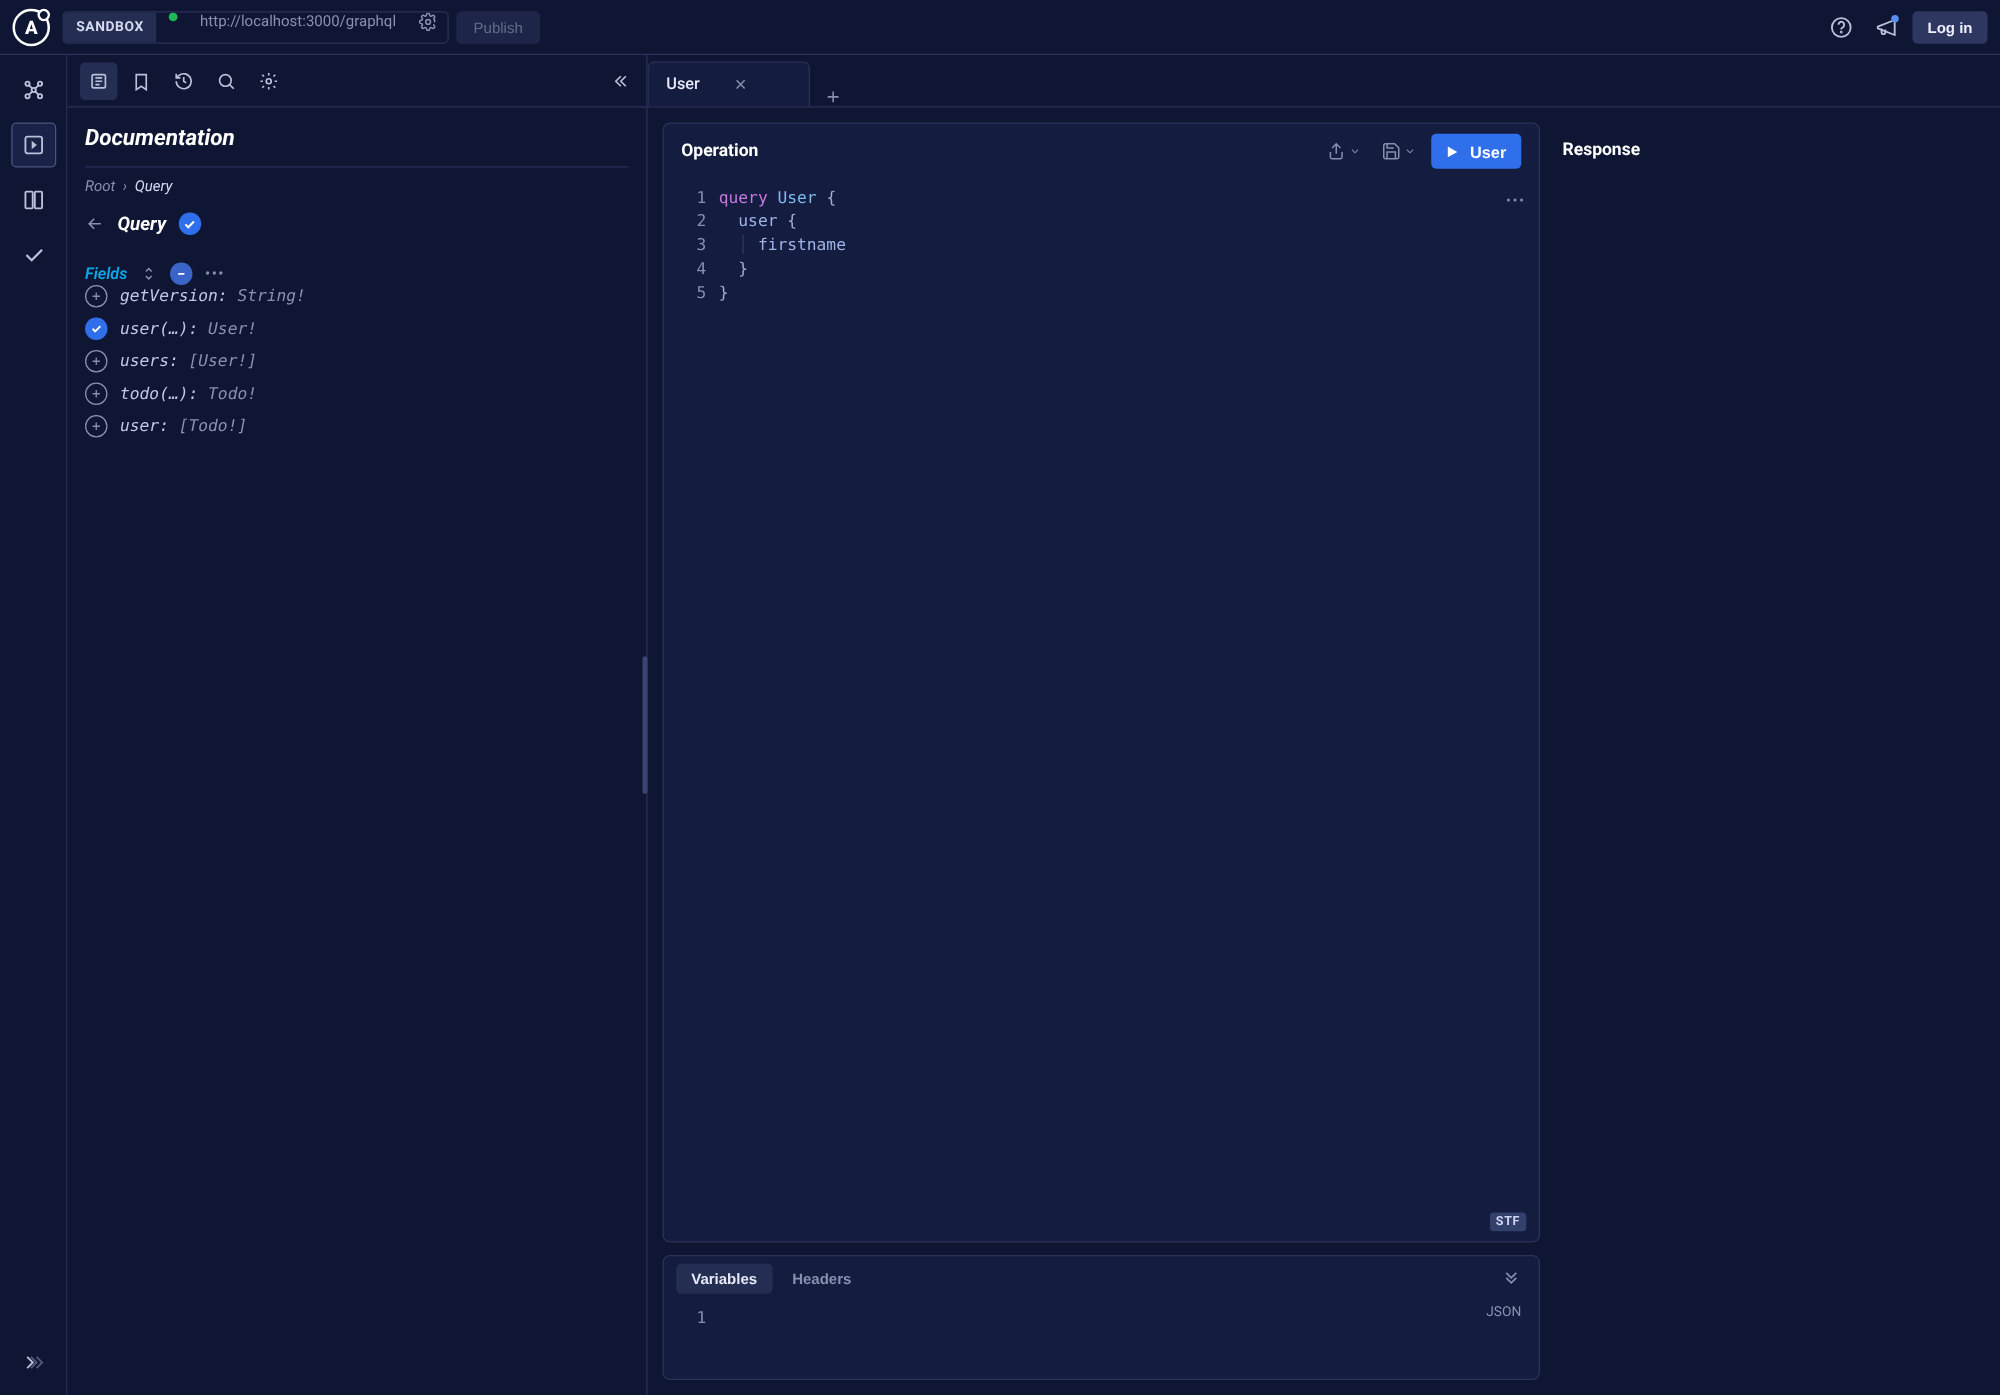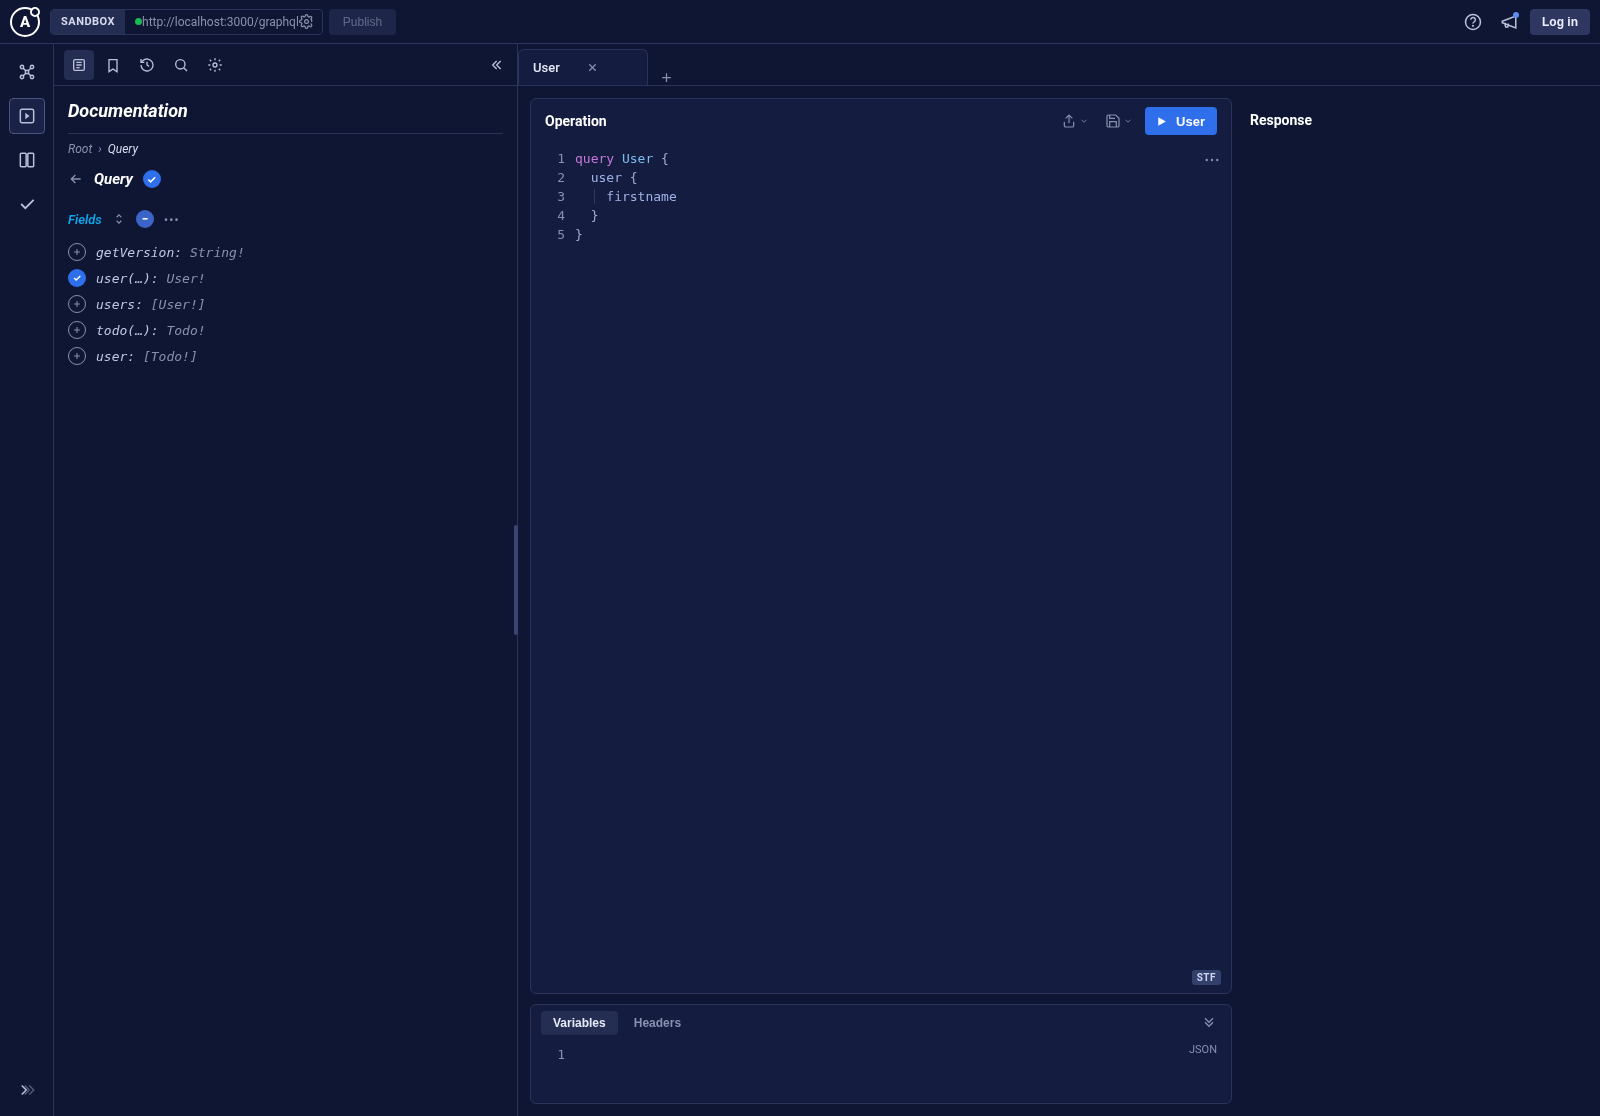--- a/index.html
+++ b/index.html
@@ -63,21 +63,21 @@
     border:1px solid var(--border);
     border-radius:4px;
     overflow:hidden;
   }
   .sandbox-label{
     background: var(--bg-3);
     padding:0 10px; height:100%; display:flex;align-items:center;
     font-size:11px; letter-spacing:0.5px; font-weight:700; color:#d7dbf0;
   }
   .sandbox-url{
-    display:flex; align-items:center; gap:0;
+    display:flex; align-items:flex-start; gap:18px;
     padding: 0 8px 0 10px; height:100%;
     color: var(--text-2);
     font-size:12px;
   }
   .dot-green{width:7px;height:7px;border-radius:50%;background:var(--green);}
   .gear-chip{color:var(--text-2);display:flex;align-items:center;}
   .publish-btn{
     height:26px; padding:0 14px; border-radius:4px;
     background: var(--bg-3); color: var(--text-2);
     border:none; font-size:12px; font-weight:500;
@@ -153,21 +153,21 @@
     display:flex;align-items:center;gap:10px;
     margin-top:22px;
   }
   .fields-label{color:#0ea5e9;font-weight:600;font-size:13px;}
   .mini-btn{
     width:18px;height:18px;border-radius:50%;
     display:flex;align-items:center;justify-content:center;
     font-size:12px;
   }
   .mini-blue{background:#3a64c8;color:#fff;font-weight:800;}
-  .field-list{margin-top:15px;display:flex;flex-direction:column;gap:8px;}
+  .field-list{margin-top:0;display:flex;flex-direction:column;gap:8px;}
   .field-item{display:flex;align-items:center;gap:10px;font-family:"SF Mono",Menlo,Consolas,monospace;font-size:13px;}
   .field-add{
     width:18px;height:18px;border-radius:50%;
     border:1px solid var(--text-2);
     display:flex;align-items:center;justify-content:center;
     color:var(--text-2);
   }
   .field-added{
     width:18px;height:18px;border-radius:50%;
     background:var(--accent);

